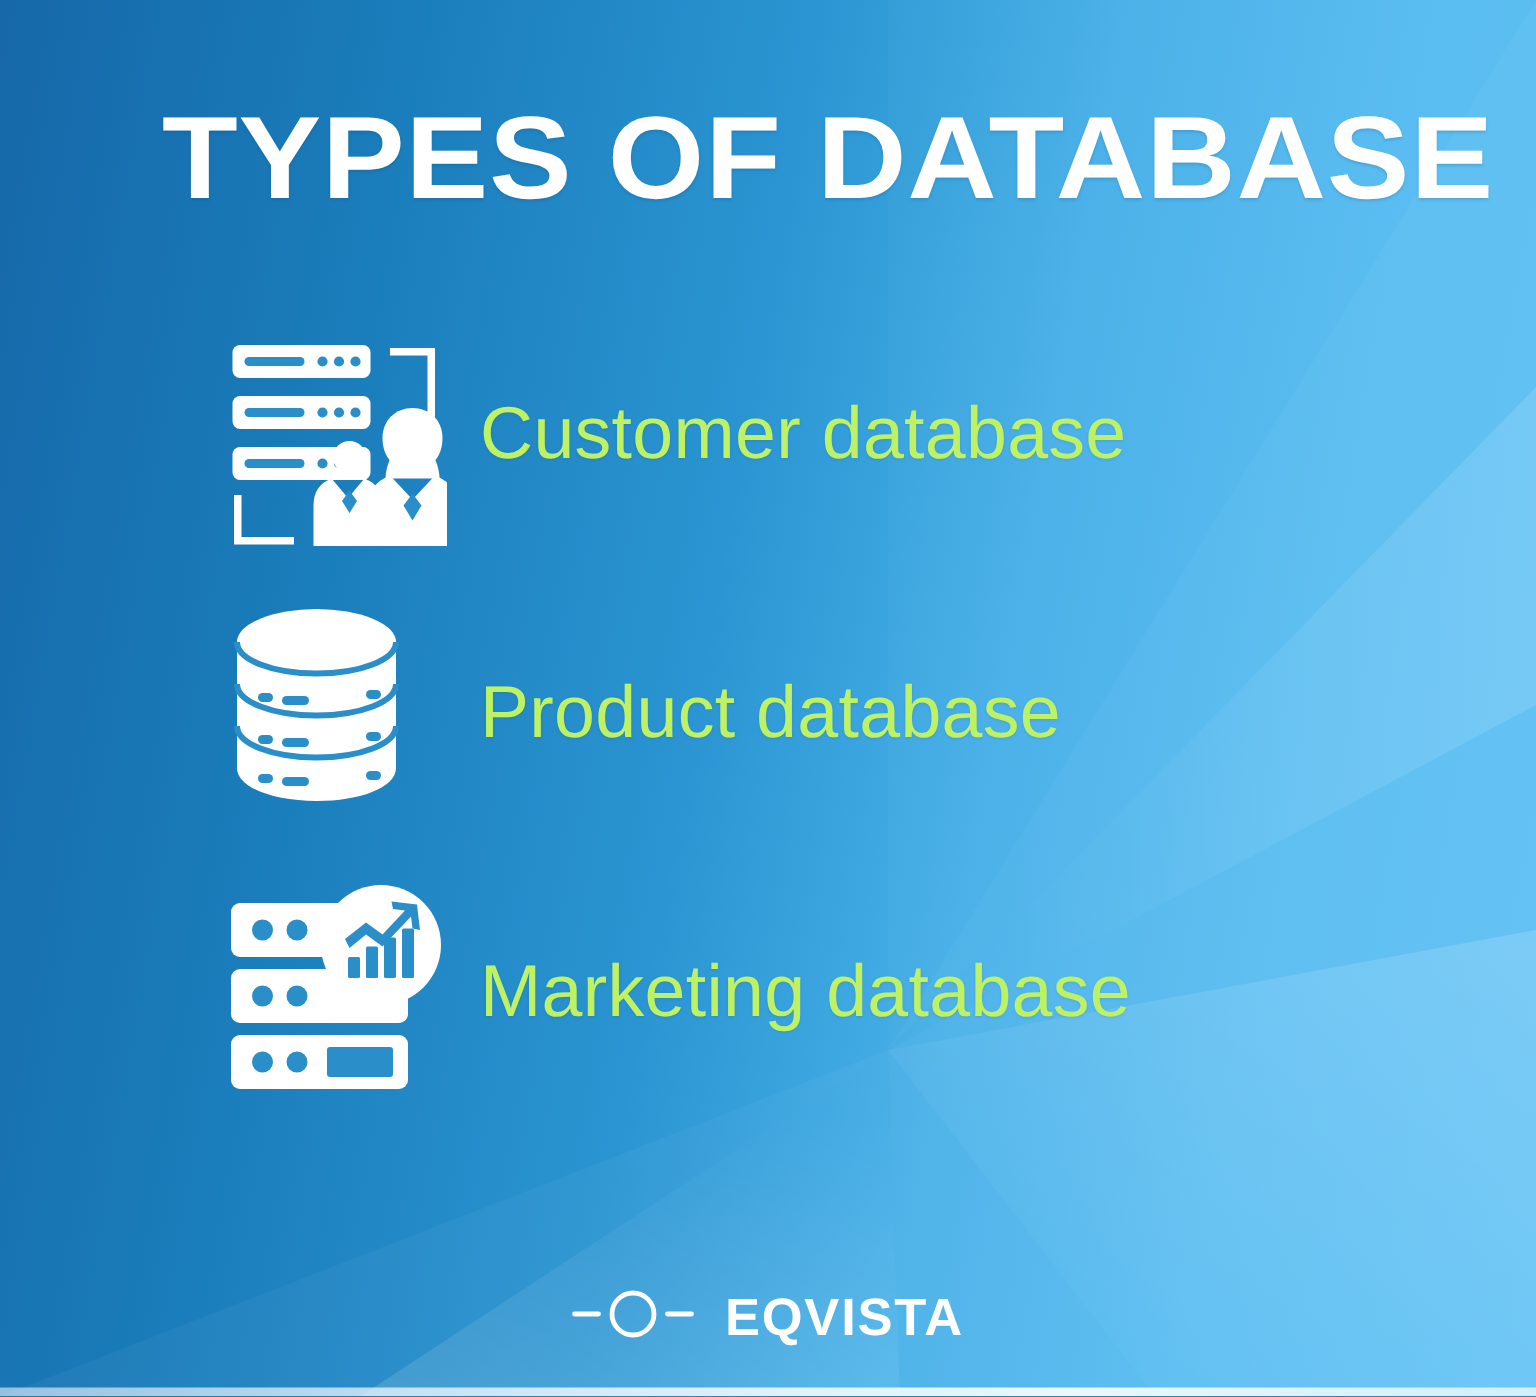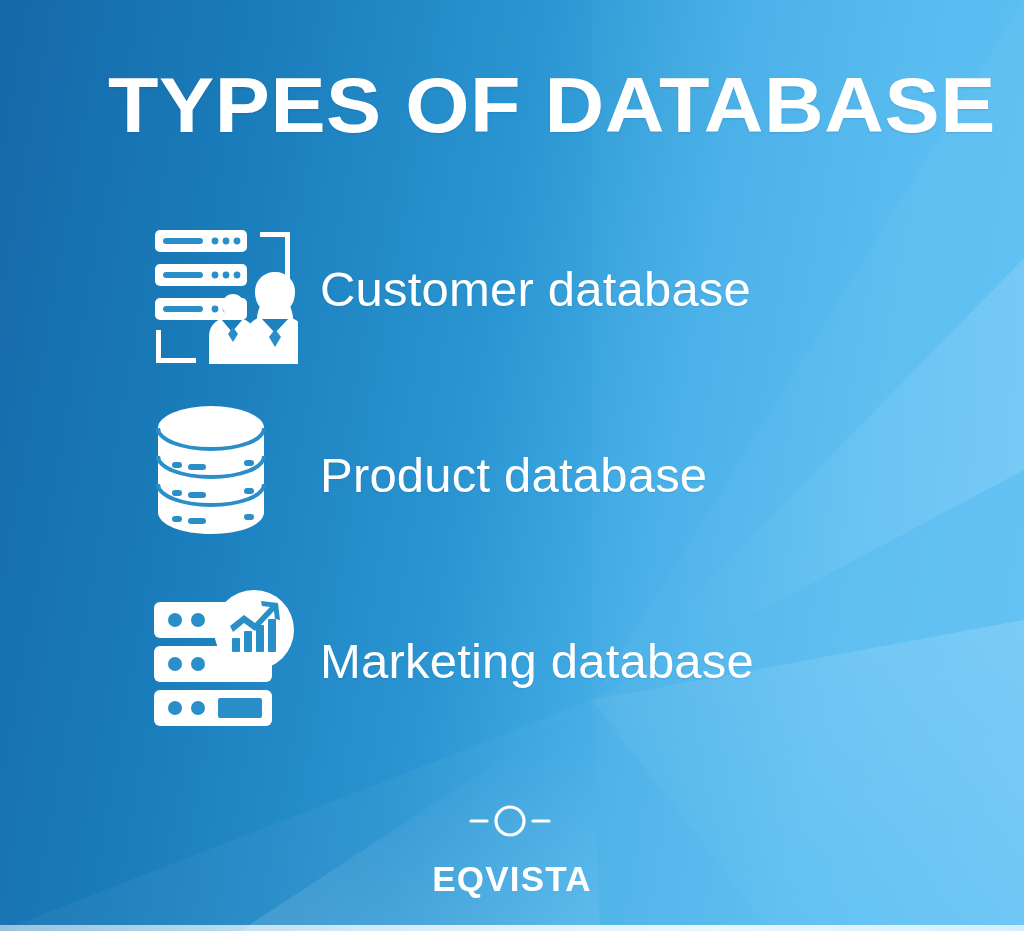--- a/index.html
+++ b/index.html
@@ -84,40 +84,39 @@
     width: 160px;
     margin-left: 148px;
     display: flex;
     align-items: center;
     justify-content: flex-start;
     flex: none;
   }
   .row-icon svg { display: block; }
   .row-label {
     margin-left: 12px;
-    color: #ffffff;
+    color: #bef264;
     font-size: 49px;
     font-weight: 300;
     letter-spacing: 0.2px;
     white-space: nowrap;
     text-shadow: 0 1px 2px rgba(0,60,110,.12);
     text-align: right;
   }
 
   
   .logo {
     position: absolute;
     left: 0;
     right: 0;
     bottom: 32px;
     display: flex;
     align-items: center;
     justify-content: center;
     gap: 16px;
-    flex-direction: column;
   }
   .logo-mark { display: block; }
   .logo-text {
     color: #ffffff;
     font-weight: bold;
     font-size: 35px;
     letter-spacing: 1.2px;
   }
 </style>
 </head>

